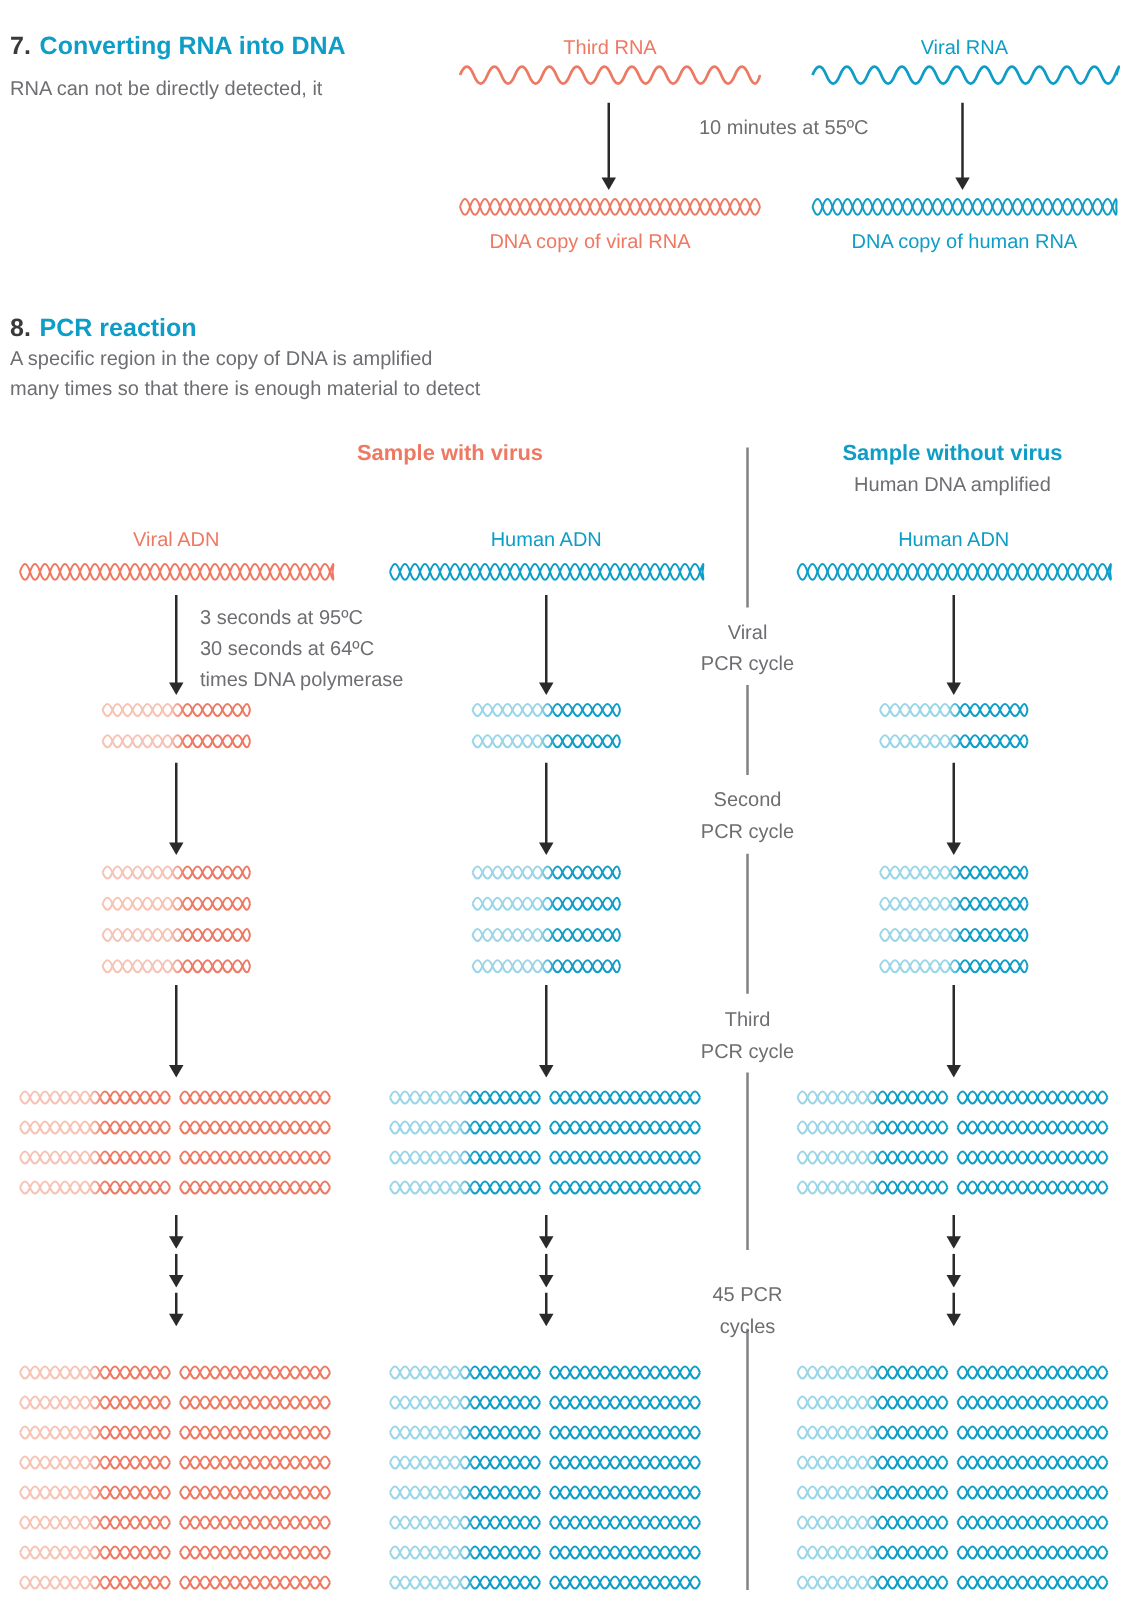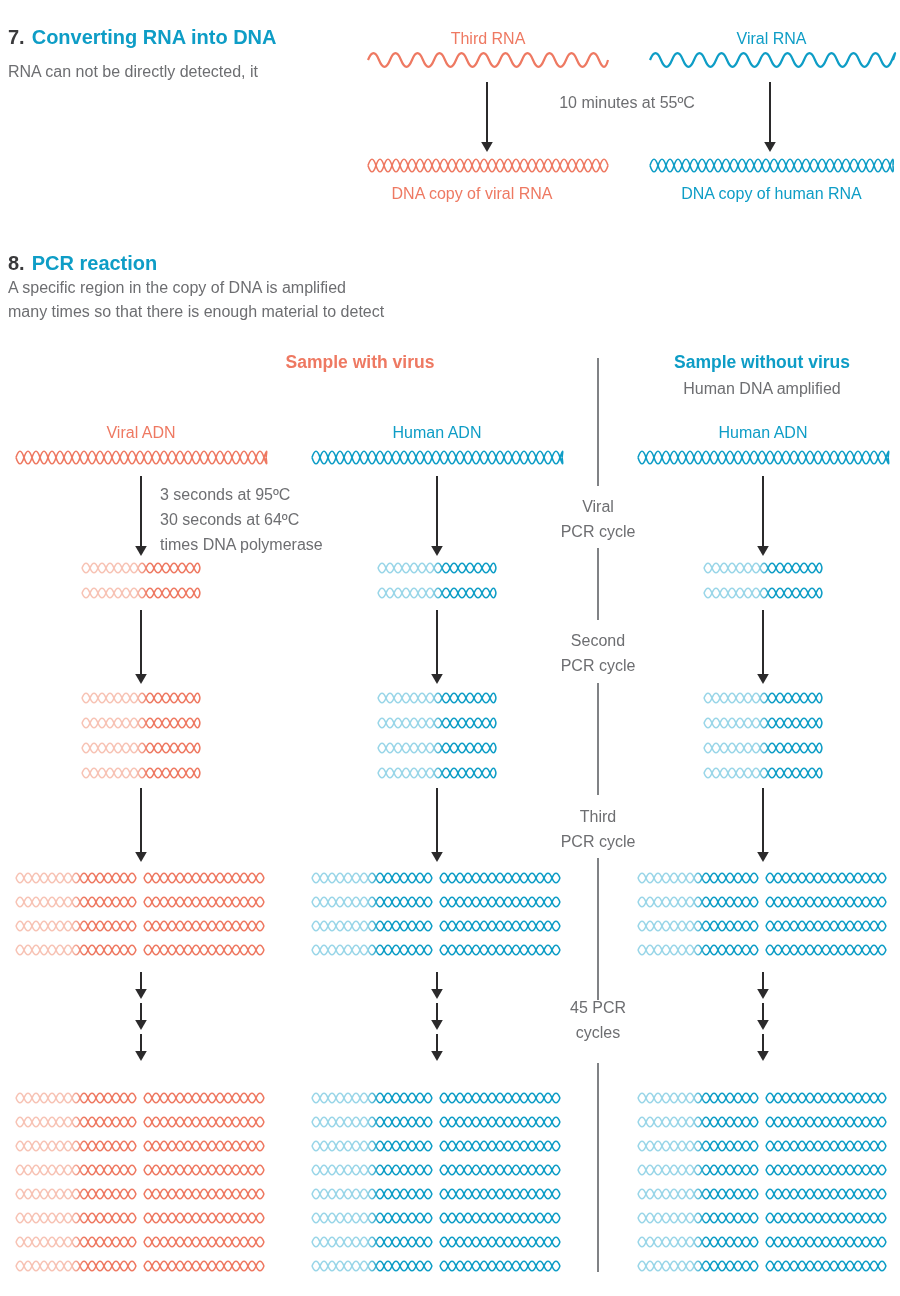--- a/index.html
+++ b/index.html
@@ -111,21 +111,21 @@
     <div>PCR cycle</div>
   </div>
   <div class="cycle-label" style="left:528px;top:628px">
     <div>Second</div>
     <div>PCR cycle</div>
   </div>
   <div class="cycle-label" style="left:528px;top:804px">
     <div>Third</div>
     <div>PCR cycle</div>
   </div>
-  <div class="cycle-label" style="left:528px;top:995px">
+  <div class="cycle-label" style="left:528px;top:1024px">
     <div>45 PCR</div>
     <div>cycles</div>
   </div>
 
   <div class="cond-text" style="left:160px;top:482px">
     <div>3 seconds at 95ºC</div>
     <div>30 seconds at 64ºC</div>
     <div>times DNA polymerase</div>
   </div>
 

